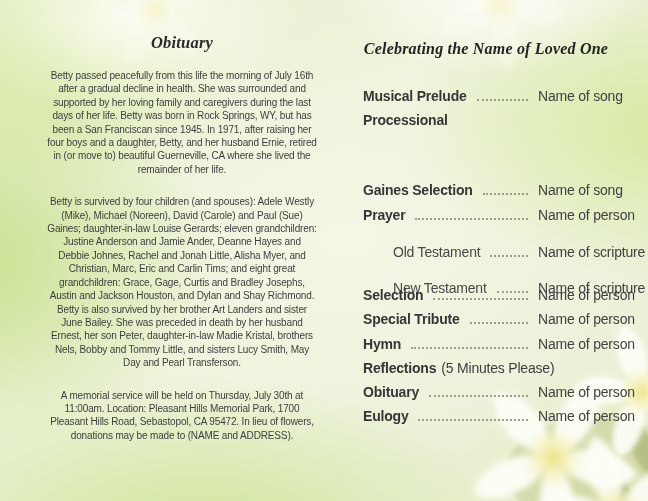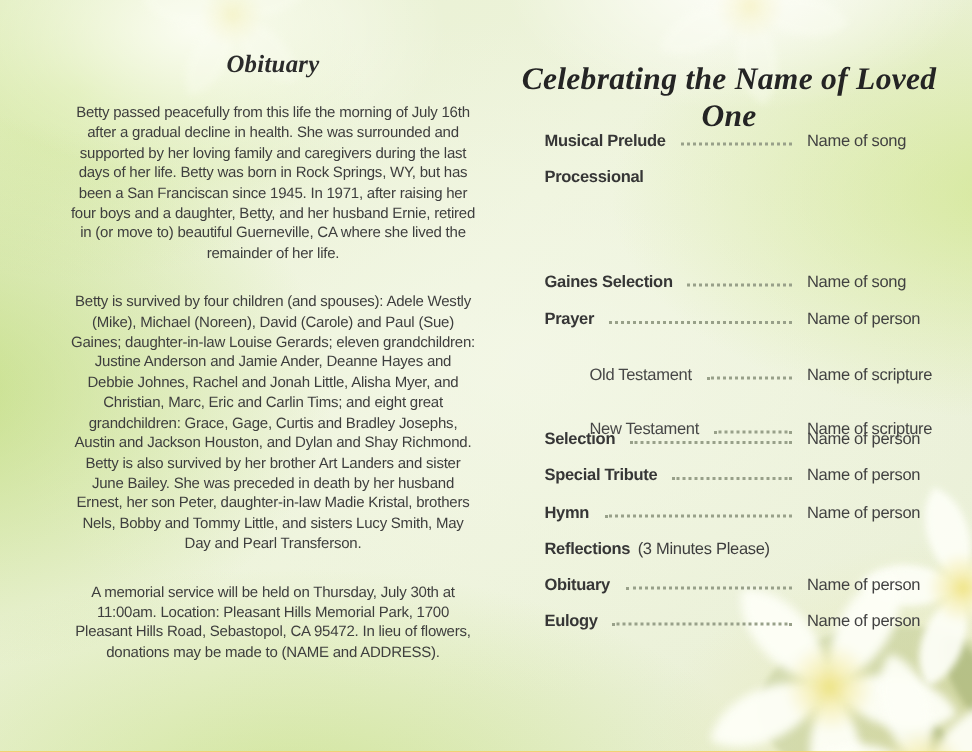--- a/index.html
+++ b/index.html
@@ -40,27 +40,27 @@
   .page-left p {
     font-size:10px; line-height:13.4px; letter-spacing:-0.15px;
     margin:0 0 19px 0; text-align:center;
   }
 
   
   .title-right {
     position:absolute; left:340px; top:40px; width:292px;
     font-family:"Liberation Serif", serif;
     font-weight:bold; font-style:italic;
-    font-size:21px; color:#242424; text-align:center; letter-spacing:.2px;
+    font-size:16px; color:#242424; text-align:center; letter-spacing:.2px;
   }
   .program { position:absolute; left:0; top:0; width:648px; height:501px; }
   .row {
     position:absolute; left:363px; width:275px;
     display:flex; align-items:baseline;
-    font-size:11px; letter-spacing:-0.2px; color:#3e3e3e;
+    font-size:14px; letter-spacing:-0.2px; color:#3e3e3e;
   }
   .row.sub { left:393px; width:245px; }
   .lbl { font-weight:bold; color:#363636; white-space:nowrap; }
   .row.sub .lbl { font-weight:normal; color:#474747; }
   .sfx { margin-left:5px; font-weight:normal; color:#3e3e3e; white-space:nowrap; }
   .leader {
     flex:1; margin:0 10px; align-self:flex-end;
     border-bottom:2px dotted #98a089;
     transform:translateY(-3px);
   }
@@ -167,21 +167,21 @@
       <span class="leader"></span>
       <span class="val">Name of person</span>
     </div>
     <div class="row" style="top:336px">
       <span class="lbl">Hymn</span>
       <span class="leader"></span>
       <span class="val">Name of person</span>
     </div>
     <div class="row bare" style="top:360px">
       <span class="lbl">Reflections</span>
-      <span class="sfx">(3 Minutes Please)</span>
+      <span class="sfx">(5 Minutes Please)</span>
 
     </div>
     <div class="row" style="top:384px">
       <span class="lbl">Obituary</span>
       <span class="leader"></span>
       <span class="val">Name of person</span>
     </div>
     <div class="row" style="top:408px">
       <span class="lbl">Eulogy</span>
       <span class="leader"></span>

